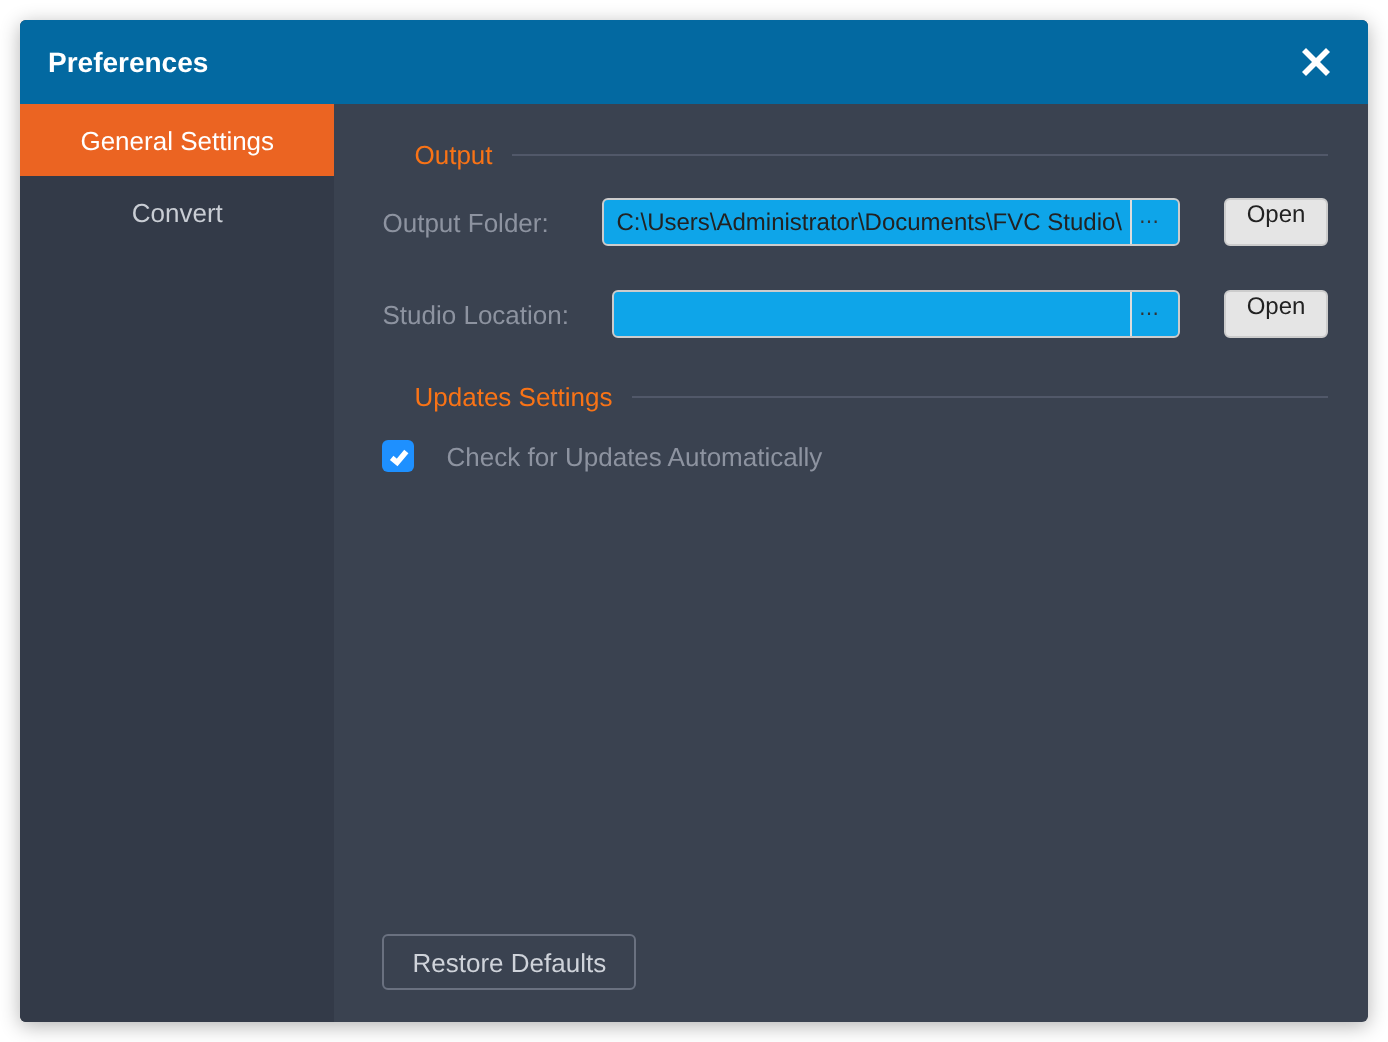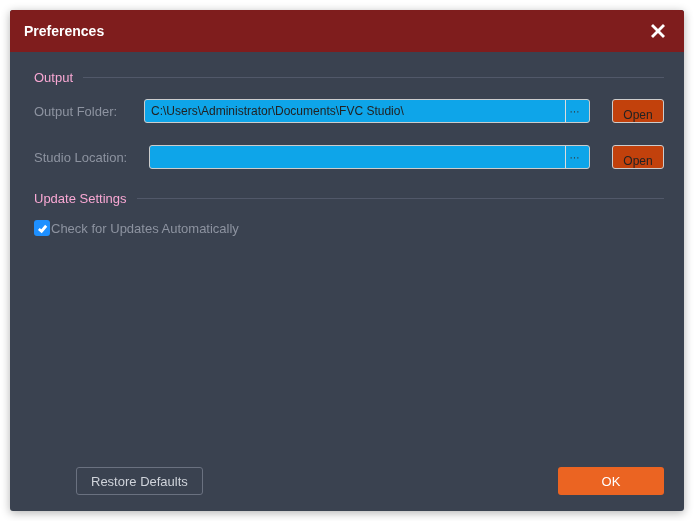--- a/index.html
+++ b/index.html
@@ -10,21 +10,21 @@
       background: #3a4250;
       border-radius: 3px;
       overflow: hidden;
       display: flex;
       flex-direction: column;
       box-shadow: 0 2px 10px rgba(0,0,0,0.3);
       position: relative;
     }
     .titlebar {
       height: 42px;
-      background: #7f1d1d;
+      background: #0369a1;
       display: flex;
       align-items: center;
       justify-content: space-between;
       padding: 0 14px;
     }
     .titlebar .title {
       color: #fff;
       font-weight: 600;
       font-size: 14px;
     }
@@ -71,23 +71,24 @@
     }
     .section {
       margin-bottom: 22px;
     }
     .section-header {
       display: flex;
       align-items: center;
       margin-bottom: 14px;
     }
     .section-header .label {
-      color: #f9a8d4;
+      color: #f97316;
       font-size: 13px;
       white-space: nowrap;
+      margin-left: 16px;
     }
     .section-header .line {
       flex: 1;
       height: 1px;
       background: #515869;
       margin-left: 10px;
     }
     .row {
       display: flex;
       align-items: center;
@@ -127,34 +128,34 @@
       justify-content: center;
       font-size: 10px;
       color: #333;
       cursor: pointer;
       margin-left: 4px;
       flex-shrink: 0;
     }
     .open-btn {
       height: 24px;
       width: 52px;
-      background: #c2410c;
+      background: #e5e5e5;
       border: 1px solid #ccc;
       border-radius: 3px;
       font-size: 12px;
       color: #222;
       display: flex;
-      align-items: flex-end;
+      align-items: flex-start;
       justify-content: center;
       cursor: pointer;
     }
     .checkbox-row {
       display: flex;
       align-items: center;
-      gap: 1px;
+      gap: 16px;
     }
     .checkbox {
       width: 16px;
       height: 16px;
       background: #1e90ff;
       border-radius: 3px;
       display: flex;
       align-items: center;
       justify-content: center;
       cursor: pointer;
@@ -165,21 +166,20 @@
       font-size: 13px;
     }
     .footer {
       position: absolute;
       bottom: 16px;
       left: 24px;
       right: 20px;
       display: flex;
       align-items: center;
       gap: 10px;
-      margin-left: 42px;
     }
     .footer-spacer { flex: 1; }
     .btn {
       height: 28px;
       border-radius: 3px;
       font-size: 13px;
       cursor: pointer;
       display: flex;
       align-items: center;
       justify-content: center;
@@ -207,20 +207,28 @@
     <div class="close-btn">
       <svg viewBox="0 0 14 14">
           <line x1="1" y1="1" x2="13" y2="13"></line>
           <line x1="13" y1="1" x2="1" y2="13"></line>
         </svg>
     </div>
   </div>
 
   <div class="body">
 
+    <div class="sidebar">
+      <div class="sidebar-item active">
+        <span>General Settings</span>
+      </div>
+      <div class="sidebar-item">
+        <span>Convert</span>
+      </div>
+    </div>
 
     <div class="content">
 
       <div class="section">
         <div class="section-header">
           <span class="label">Output</span>
           <div class="line"></div>
         </div>
         <div class="row">
           <span class="row-label">Output Folder:</span>
@@ -246,38 +254,35 @@
             </div>
           </div>
           <div class="open-btn">
             <span>Open</span>
           </div>
         </div>
       </div>
 
       <div class="section">
         <div class="section-header">
-          <span class="label">Update Settings</span>
+          <span class="label">Updates Settings</span>
           <div class="line"></div>
         </div>
         <div class="checkbox-row">
           <div class="checkbox">
             <svg viewBox="0 0 12 12">
                 <polyline points="2,6.5 5,9 10,3"></polyline>
               </svg>
           </div>
           <span class="checkbox-label">Check for Updates Automatically</span>
         </div>
       </div>
 
       <div class="footer">
         <div class="btn btn-outline">
           <span>Restore Defaults</span>
         </div>
         <div class="footer-spacer"></div>
-        <div class="btn btn-primary">
-          <span>OK</span>
-        </div>
       </div>
 
     </div>
   </div>
 </div>
 
 </body></html>

